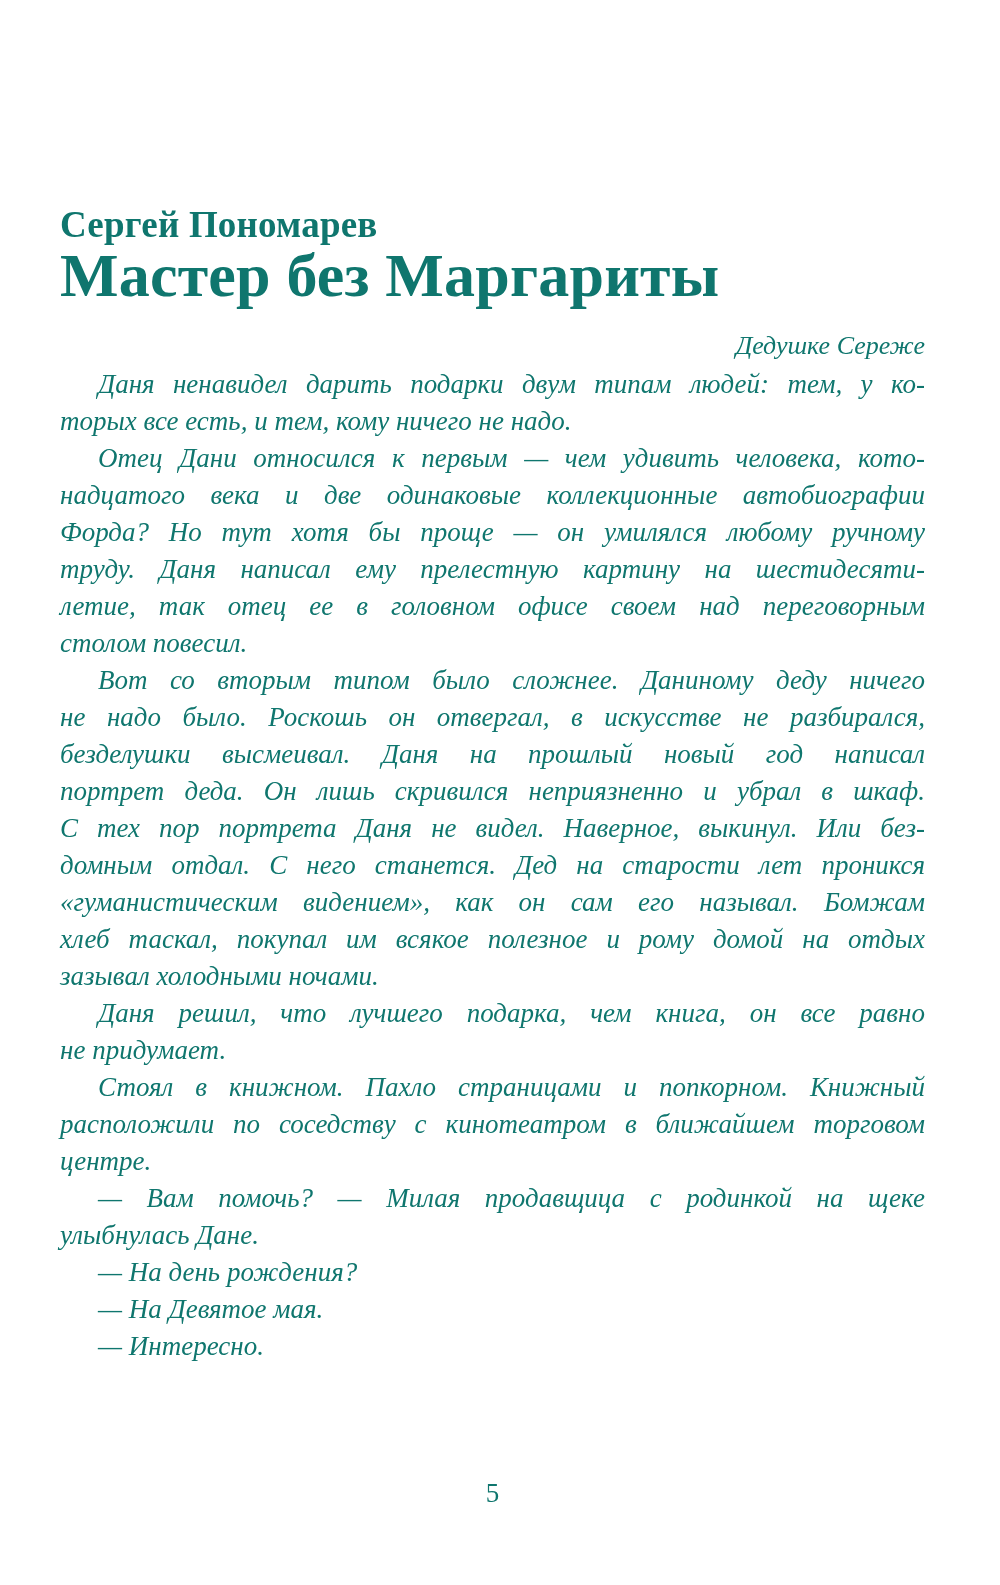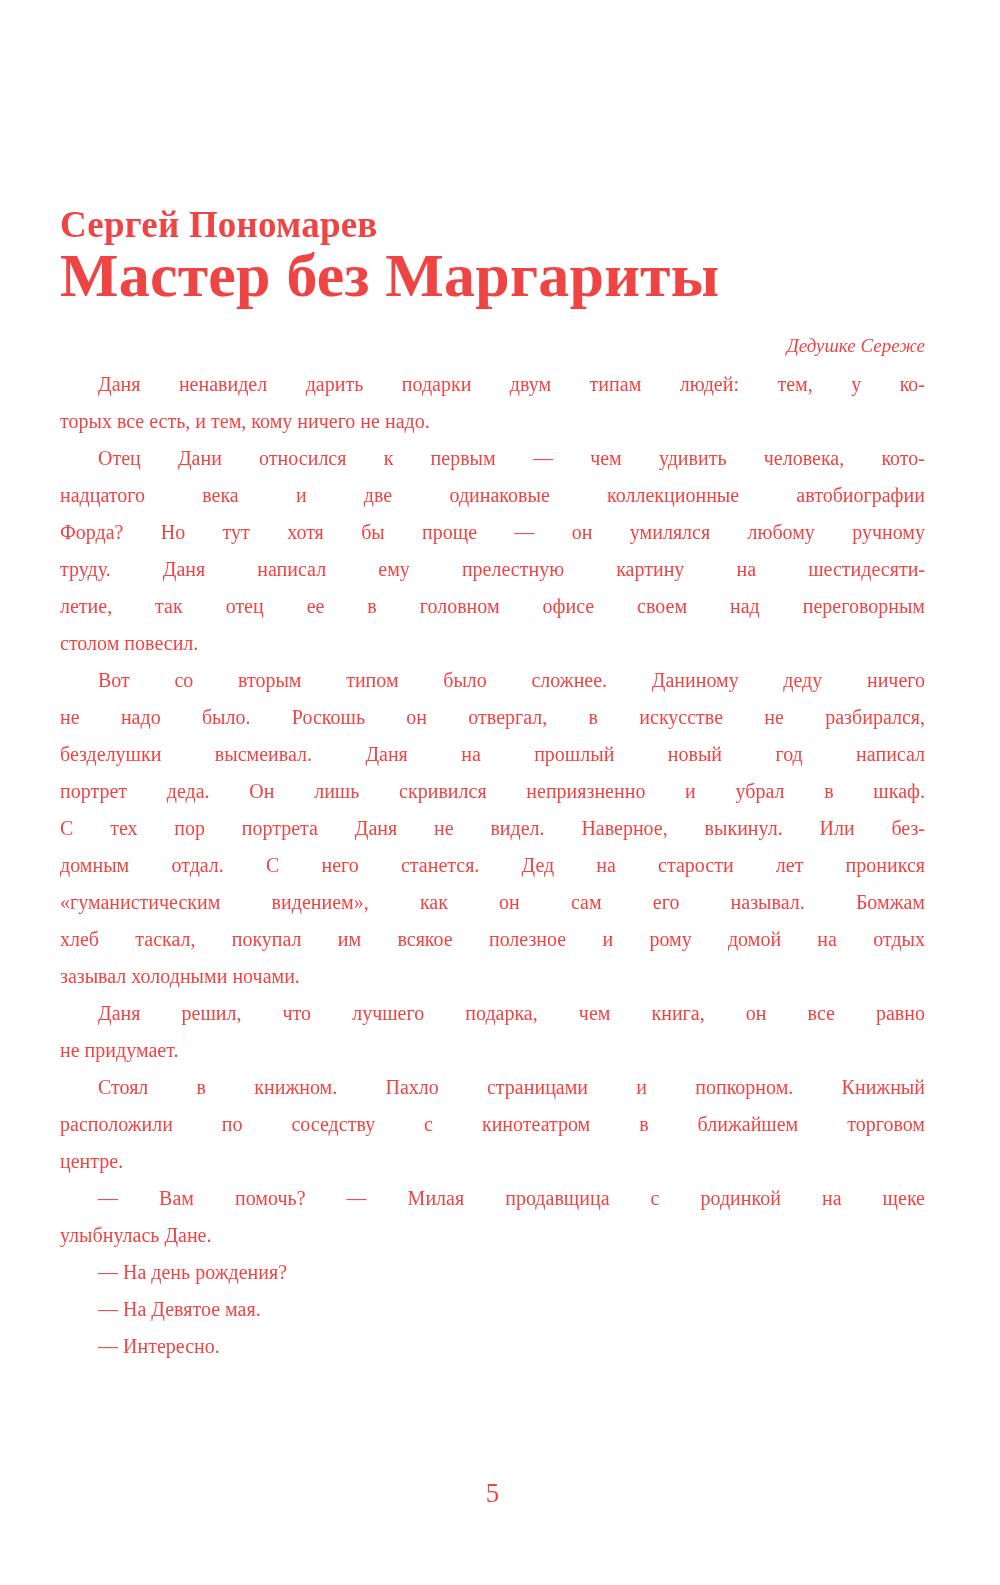--- a/index.html
+++ b/index.html
@@ -5,49 +5,50 @@
   html, body {
     margin: 0;
     padding: 0;
     background: #ffffff;
   }
   .page {
     position: relative;
     width: 1000px;
     height: 1585px;
     background: #ffffff;
-    color: #ef4444;
+    color: #0f766e;
     font-family: "Liberation Serif", "DejaVu Serif", serif;
     box-sizing: border-box;
     padding: 203px 75px 0 60px;
     overflow: hidden;
   }
   .author {
     font-size: 37px;
     font-weight: bold;
     line-height: 44px;
     letter-spacing: 0.2px;
   }
   .book-title {
     font-size: 62px;
     font-weight: bold;
     line-height: 57px;
     letter-spacing: 0.2px;
   }
   .dedication {
     margin-top: 22px;
-    font-size: 19px;
+    font-size: 26px;
     font-style: italic;
     text-align: right;
     line-height: 40px;
   }
   .body-text {
     margin-top: 0;
-    font-size: 20px;
+    font-size: 27px;
     line-height: 37px;
+    font-style: italic;
   }
   .paragraph { margin: 0; }
   .line {
     text-align: justify;
     text-align-last: justify;
     white-space: normal;
   }
   .line.last {
     text-align: center;
     text-align-last: left;

